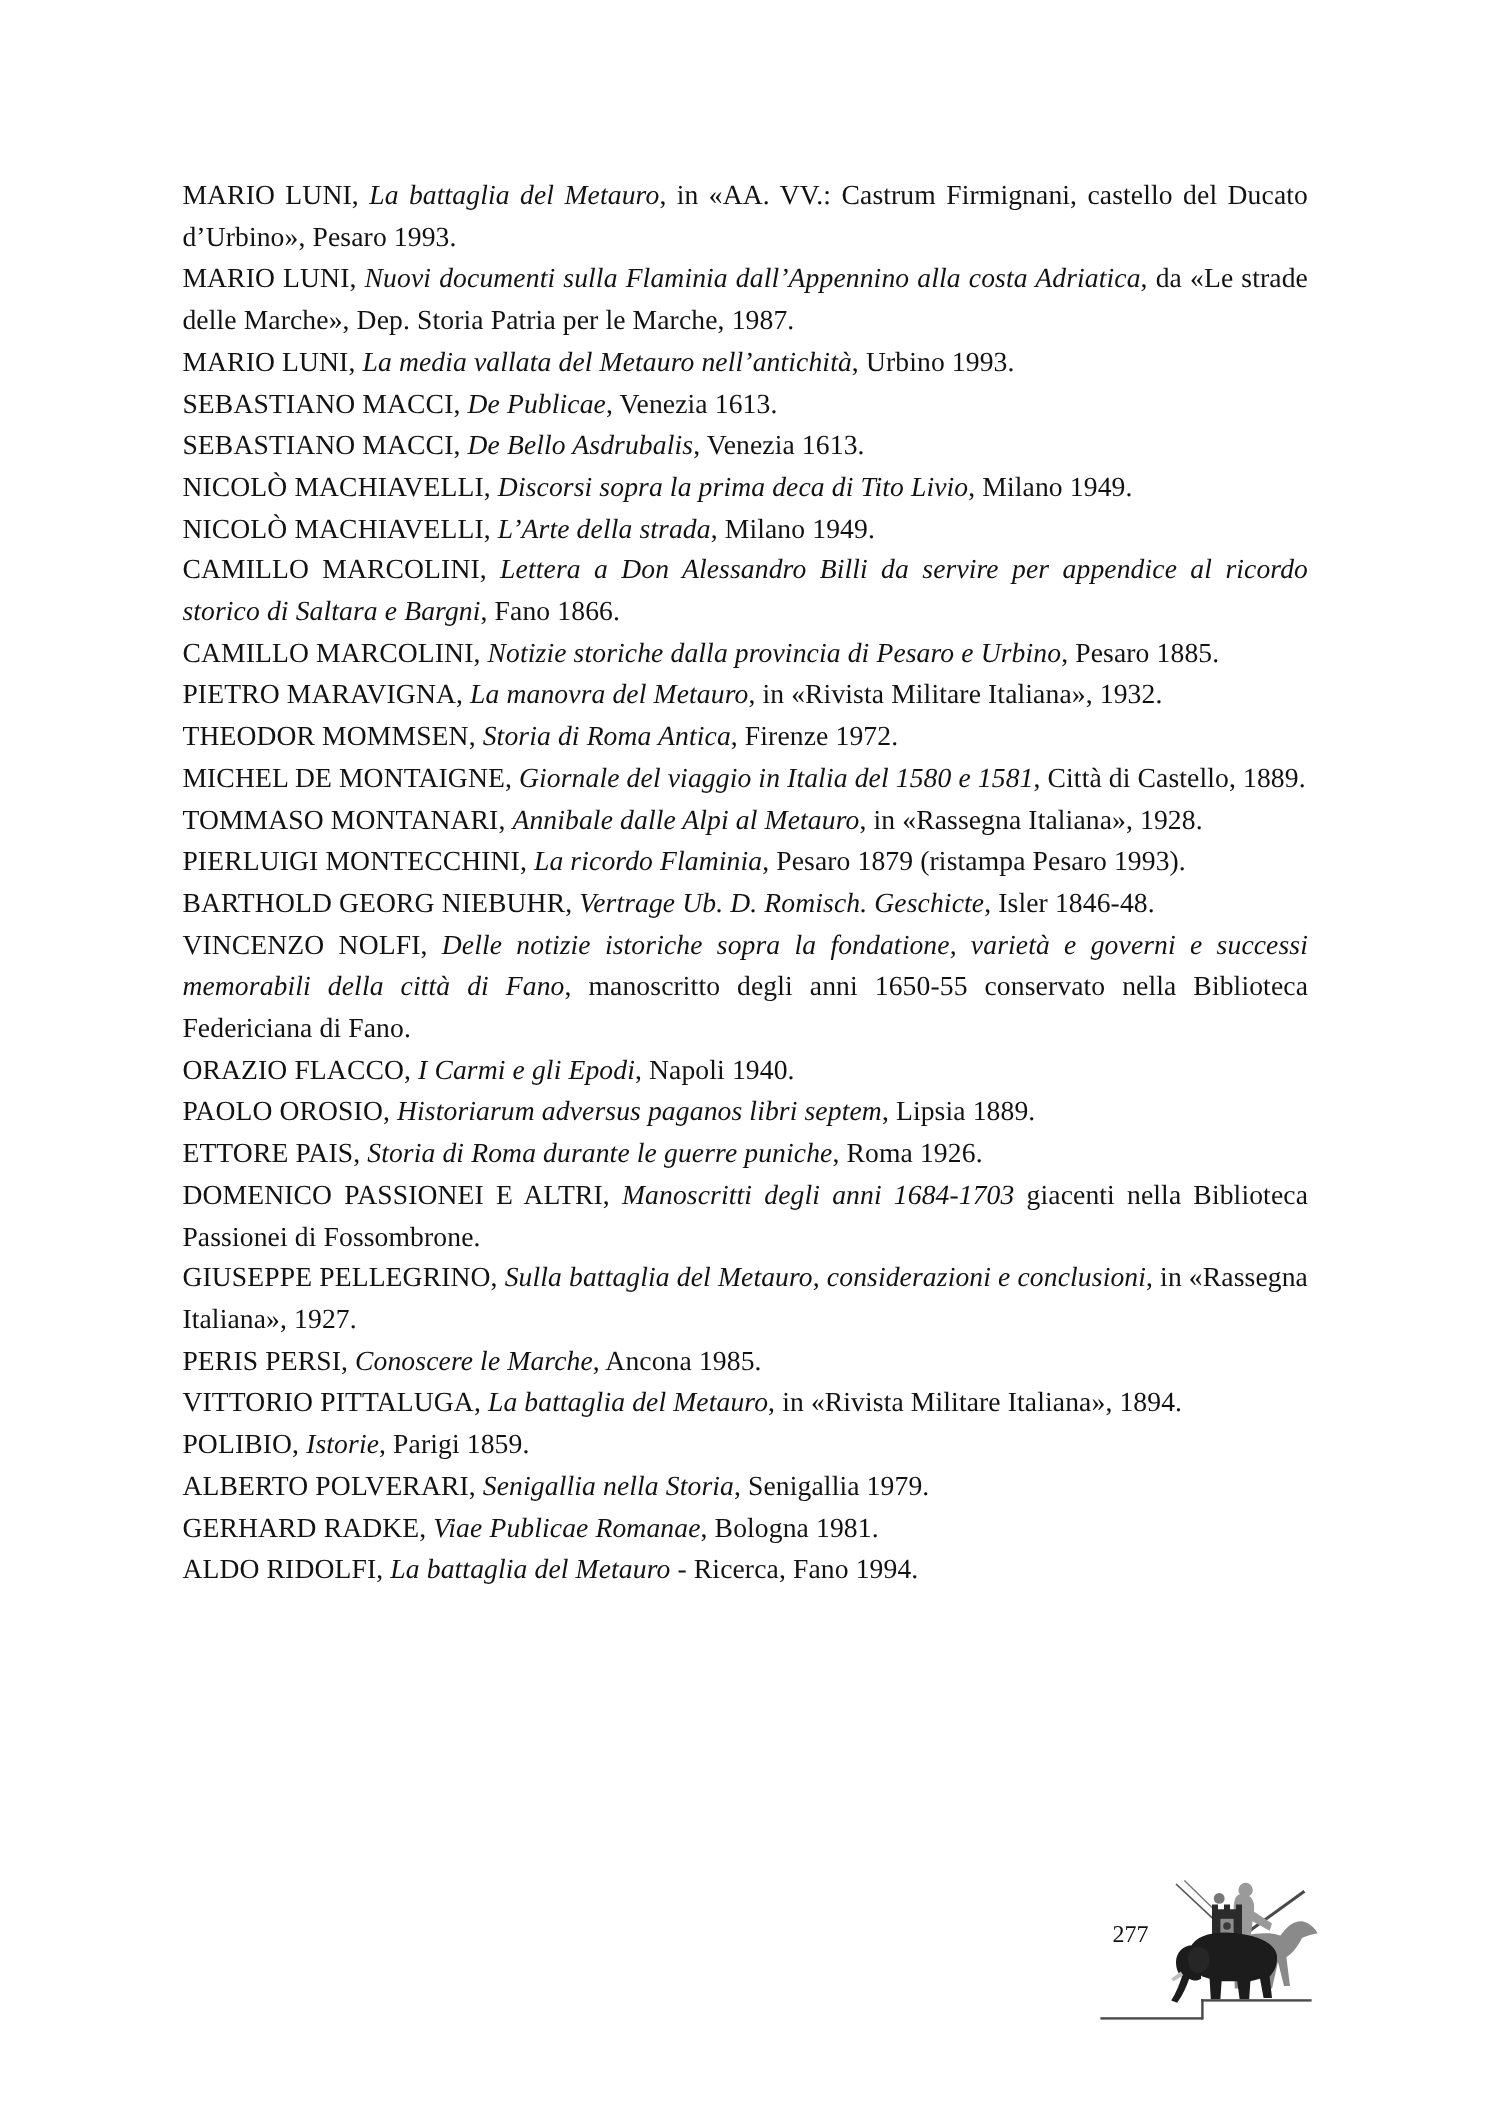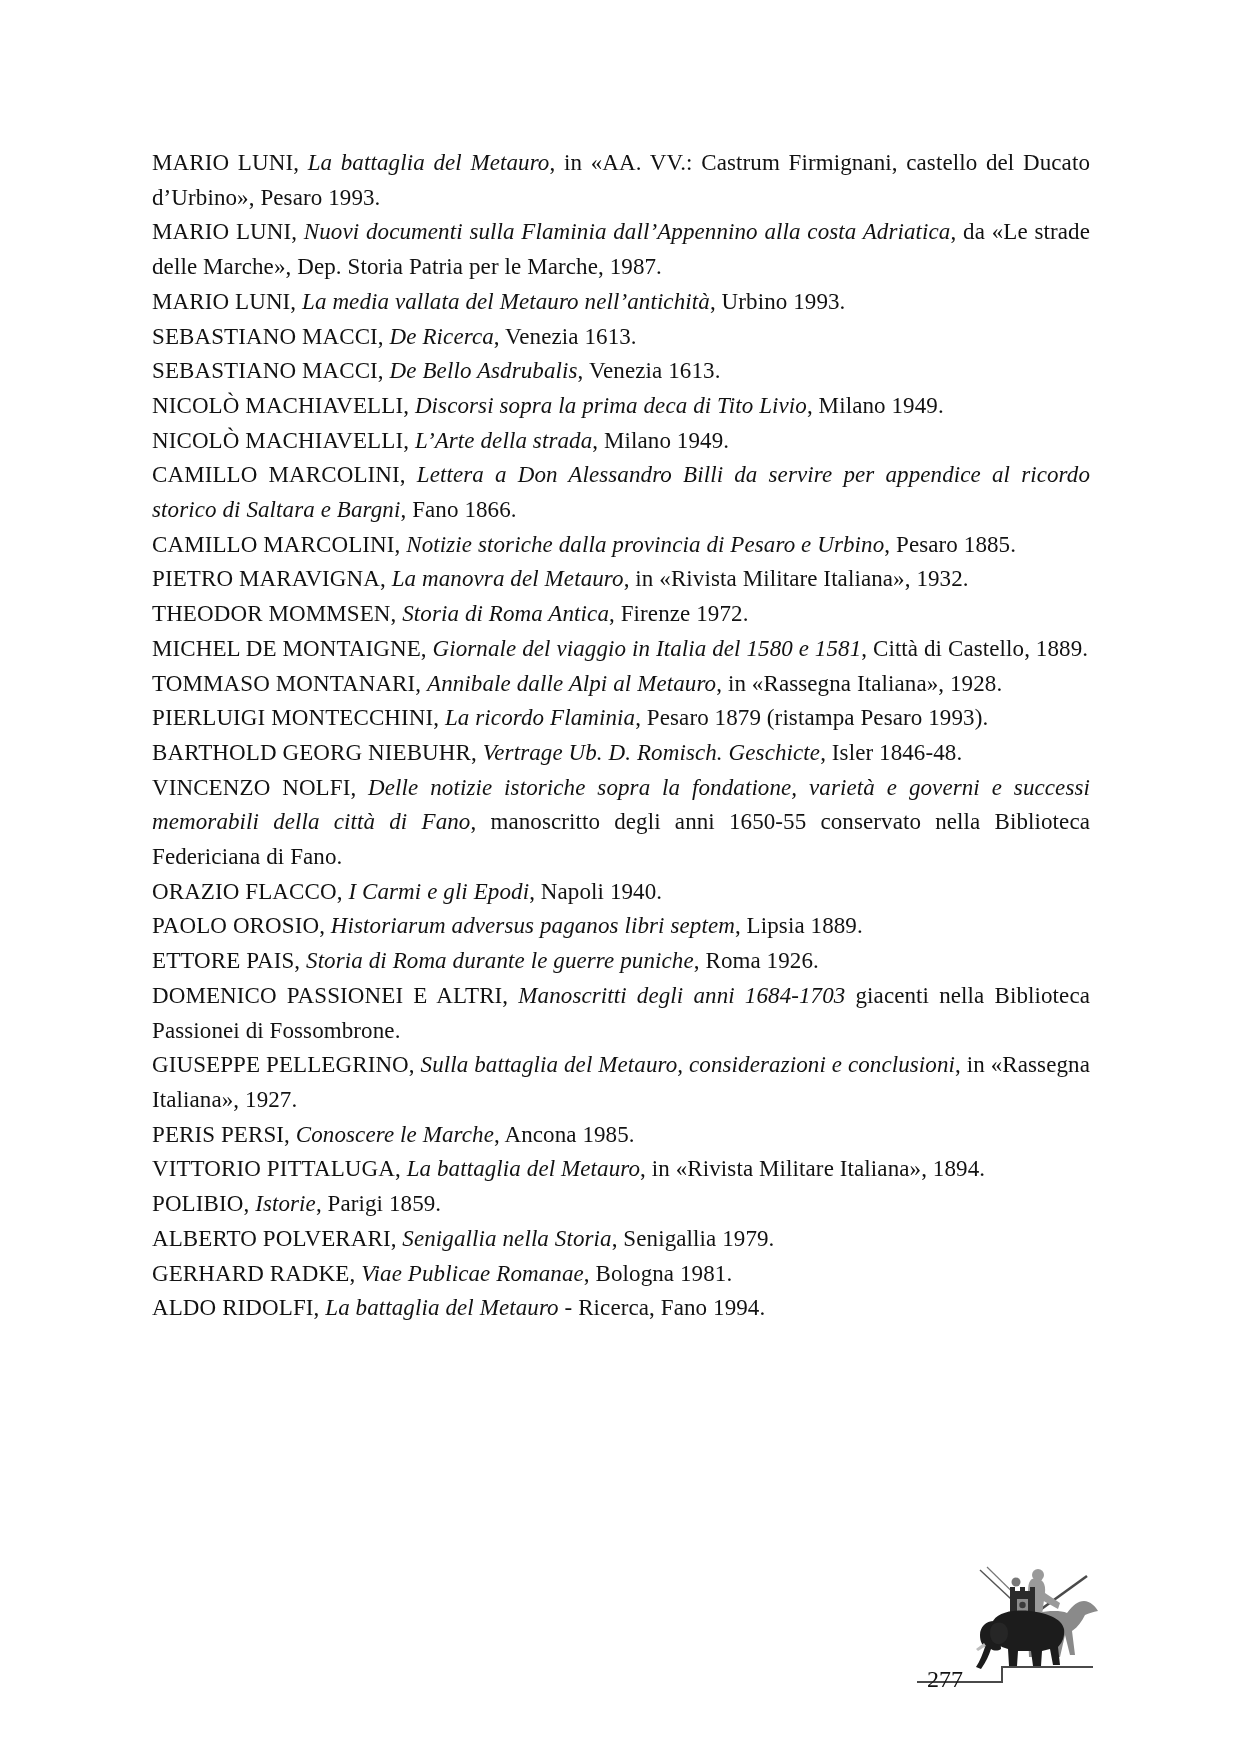--- a/index.html
+++ b/index.html
@@ -21,40 +21,40 @@
     letter-spacing: 0.1px;
   }
   .entry { margin: 0; padding: 0; }
   .entry .title { font-style: italic; }
   .footer-rule { position: absolute; background: #4a4a4a; }
   .rule-low  { left: 917px;  top: 1681px; width: 85px; height: 2px; }
   .rule-vert { left: 1001px; top: 1666px; width: 2px;  height: 17px; }
   .rule-high { left: 1001px; top: 1666px; width: 92px; height: 2px; }
   .page-number {
     position: absolute;
-    left: 927px; top: 1666px;
-    font-size: 24px;
+    left: 927px; top: 1601px;
+    font-size: 20px;
     color: #121212;
   }
   .illustration {
     position: absolute;
     left: 972px; top: 1563px;
     width: 132px; height: 108px;
   }
 </style>
 </head>
 <body>
 
 <div class="page">
 
   <div class="bib">
       <p class="entry"><span class="author">MARIO LUNI, </span><span class="title">La battaglia del Metauro</span><span class="rest">, in «AA. VV.: Castrum Firmignani, castello del Ducato d’Urbino», Pesaro 1993.</span></p>
       <p class="entry"><span class="author">MARIO LUNI, </span><span class="title">Nuovi documenti sulla Flaminia dall’Appennino alla costa Adriatica</span><span class="rest">, da «Le strade delle Marche», Dep. Storia Patria per le Marche, 1987.</span></p>
       <p class="entry"><span class="author">MARIO LUNI, </span><span class="title">La media vallata del Metauro nell’antichità</span><span class="rest">, Urbino 1993.</span></p>
-      <p class="entry"><span class="author">SEBASTIANO MACCI, </span><span class="title">De Ricerca</span><span class="rest">, Venezia 1613.</span></p>
+      <p class="entry"><span class="author">SEBASTIANO MACCI, </span><span class="title">De Publicae</span><span class="rest">, Venezia 1613.</span></p>
       <p class="entry"><span class="author">SEBASTIANO MACCI, </span><span class="title">De Bello Asdrubalis</span><span class="rest">, Venezia 1613.</span></p>
       <p class="entry"><span class="author">NICOLÒ MACHIAVELLI, </span><span class="title">Discorsi sopra la prima deca di Tito Livio</span><span class="rest">, Milano 1949.</span></p>
       <p class="entry"><span class="author">NICOLÒ MACHIAVELLI, </span><span class="title">L’Arte della strada</span><span class="rest">, Milano 1949.</span></p>
       <p class="entry"><span class="author">CAMILLO MARCOLINI, </span><span class="title">Lettera a Don Alessandro Billi da servire per appendice al ricordo storico di Saltara e Bargni</span><span class="rest">, Fano 1866.</span></p>
       <p class="entry"><span class="author">CAMILLO MARCOLINI, </span><span class="title">Notizie storiche dalla provincia di Pesaro e Urbino</span><span class="rest">, Pesaro 1885.</span></p>
       <p class="entry"><span class="author">PIETRO MARAVIGNA, </span><span class="title">La manovra del Metauro</span><span class="rest">, in «Rivista Militare Italiana», 1932.</span></p>
       <p class="entry"><span class="author">THEODOR MOMMSEN, </span><span class="title">Storia di Roma Antica</span><span class="rest">, Firenze 1972.</span></p>
       <p class="entry"><span class="author">MICHEL DE MONTAIGNE, </span><span class="title">Giornale del viaggio in Italia del 1580 e 1581</span><span class="rest">, Città di Castello, 1889.</span></p>
       <p class="entry"><span class="author">TOMMASO MONTANARI, </span><span class="title">Annibale dalle Alpi al Metauro</span><span class="rest">, in «Rassegna Italiana», 1928.</span></p>
       <p class="entry"><span class="author">PIERLUIGI MONTECCHINI, </span><span class="title">La ricordo Flaminia</span><span class="rest">, Pesaro 1879 (ristampa Pesaro 1993).</span></p>

